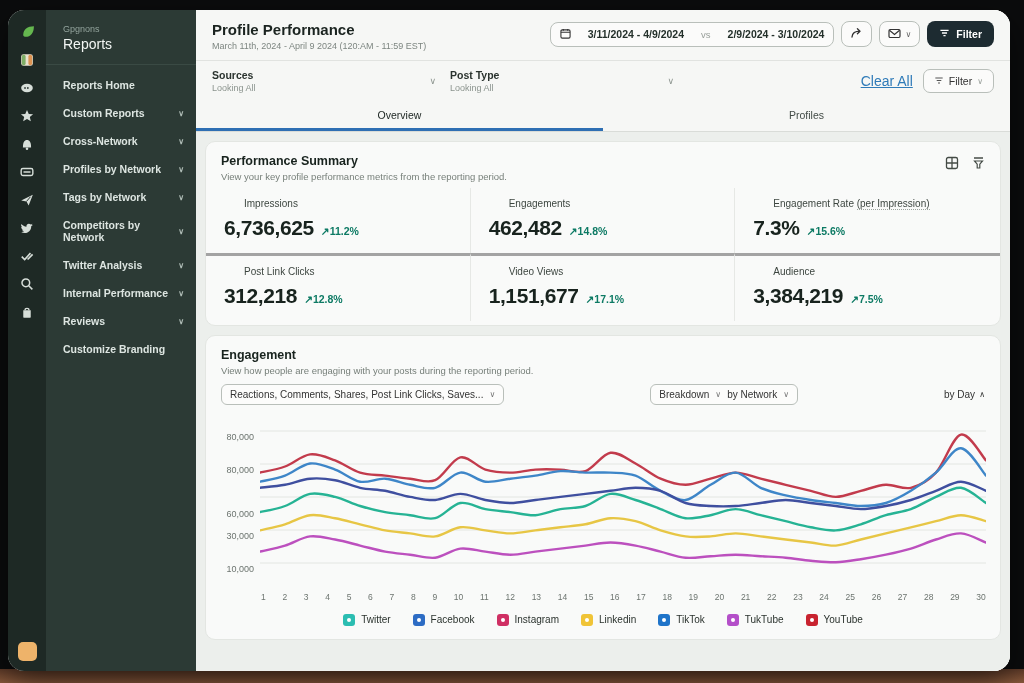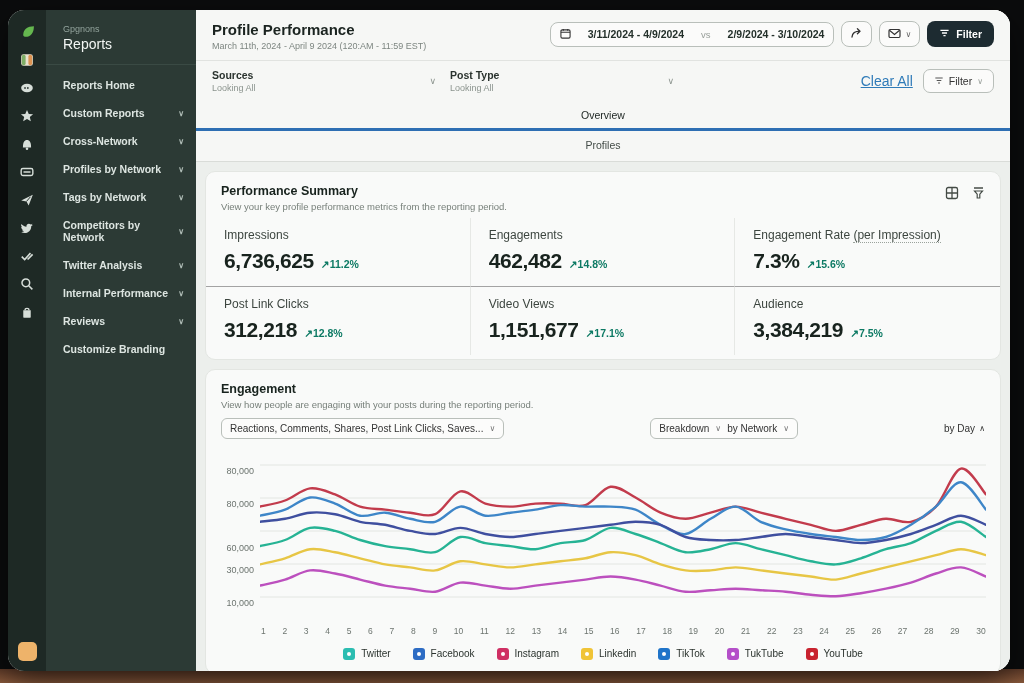--- a/index.html
+++ b/index.html
@@ -53,39 +53,39 @@
   .dd-value { font-size:9px; color:#8b948e; margin-top:2px; }
   .dd .chev { color:#8b948e; font-size:9px; }
   .fr-right { margin-left:auto; display:flex; align-items:center; gap:10px; }
   .clear-all { font-size:14px; color:#2f7bb8; text-decoration:underline; cursor:pointer; }
   .filter-sm { display:flex; align-items:center; gap:5px; border:1px solid #b9bfba;
     background:#fbfbfa; border-radius:7px; height:24px; padding:0 10px; font-size:10.5px;
     color:#333; cursor:pointer; }
   .filter-sm .chev { font-size:8px; color:#9aa09b; }
 
   
-  .tabs { display:flex; background:#f6f7f5; border-bottom:1px solid #d9dcd8;flex-direction:column; }
+  .tabs { display:flex; background:#f6f7f5; border-bottom:1px solid #d9dcd8; }
   .tab { flex:1; text-align:center; font-size:10.5px; color:#434c47; padding:8px 0 7px;
     border-bottom:3px solid transparent; cursor:pointer; }
   .tab.active { color:#1b2420; border-bottom-color:#2e6fb3; }
 
   
   .content { flex:1; background:#ecEEec; background:#ecefec; padding:9px 9px 4px; overflow:hidden; }
   .card { background:#f9faf9; border:1px solid #e3e6e2; border-radius:10px; margin-bottom:9px; }
   .card-head { display:flex; justify-content:space-between; align-items:flex-start; padding:12px 15px 6px; }
   .card-title { font-size:12.5px; font-weight:bold; color:#18231e; }
   .card-sub { font-size:9.5px; color:#767f79; margin-top:3px; }
   .card-icons { display:flex; gap:13px; color:#444b46; margin-top:2px; }
   .card-icons span { cursor:pointer; }
 
   .metrics { display:grid; grid-template-columns:1fr 1fr 1fr; padding-bottom:4px; }
   .metric { padding:10px 18px 13px; }
   .metric:nth-child(3n+1), .metric:nth-child(3n+2) { border-right:1px solid #e6e8e5; }
-  .metric:nth-child(n+4) { border-top:1px solid #a3a3a3; }
-  .m-label { font-size:12px; color:#3c453f; }
+  .metric:nth-child(n+4) { border-top:3px solid #a3a3a3; }
+  .m-label { font-size:10px; color:#3c453f;margin-left:20px; }
   .m-suffix { border-bottom:1px dotted #9aa29c; }
   .m-row { display:flex; align-items:baseline; gap:7px; margin-top:7px; }
   .m-value { font-size:21px; font-weight:bold; color:#18231e; letter-spacing:-0.4px; }
   .m-delta { font-size:10.5px; font-weight:bold; color:#0d7a64; }
 
   .eng-controls { display:flex; align-items:center; gap:8px; padding:2px 15px 6px;justify-content:space-between; }
   .select-box { display:flex; align-items:center; gap:6px; border:1px solid #b9bfba;
     background:#fcfcfb; border-radius:6px; padding:4px 8px; font-size:10px; color:#333; cursor:pointer; }
   .select-box .chev { font-size:8px; color:#777; }
   .interval { font-size:10px; color:#333; display:flex; gap:4px; align-items:center; cursor:pointer; }

